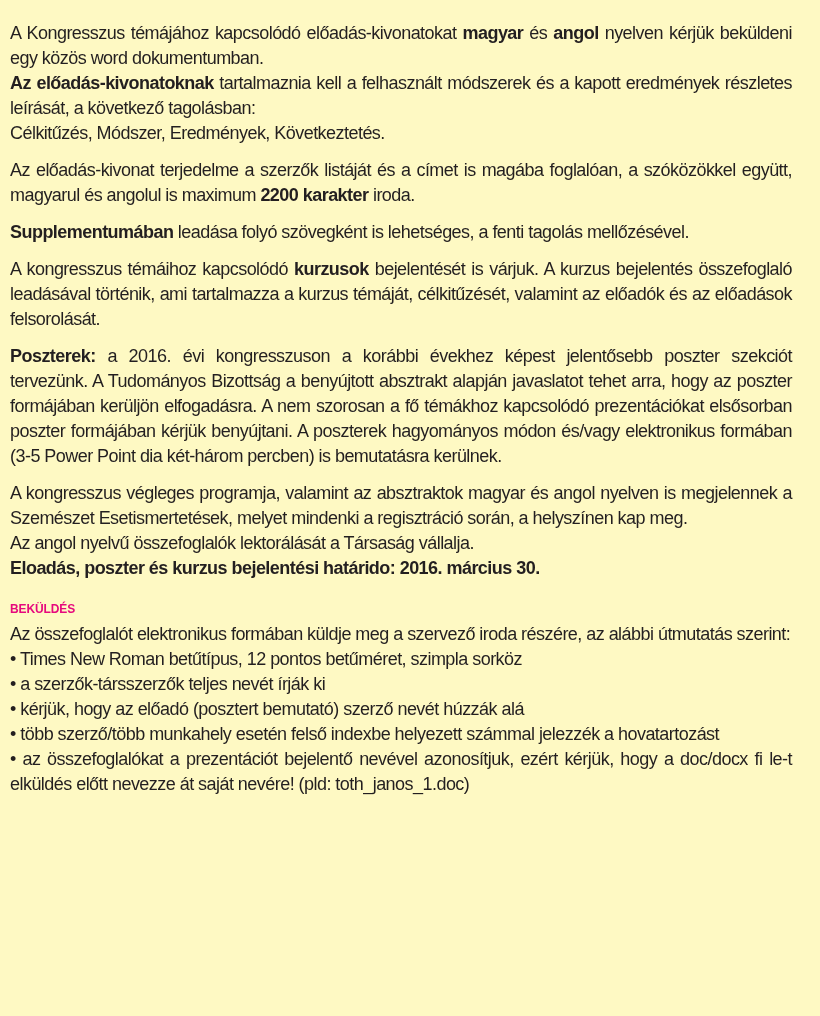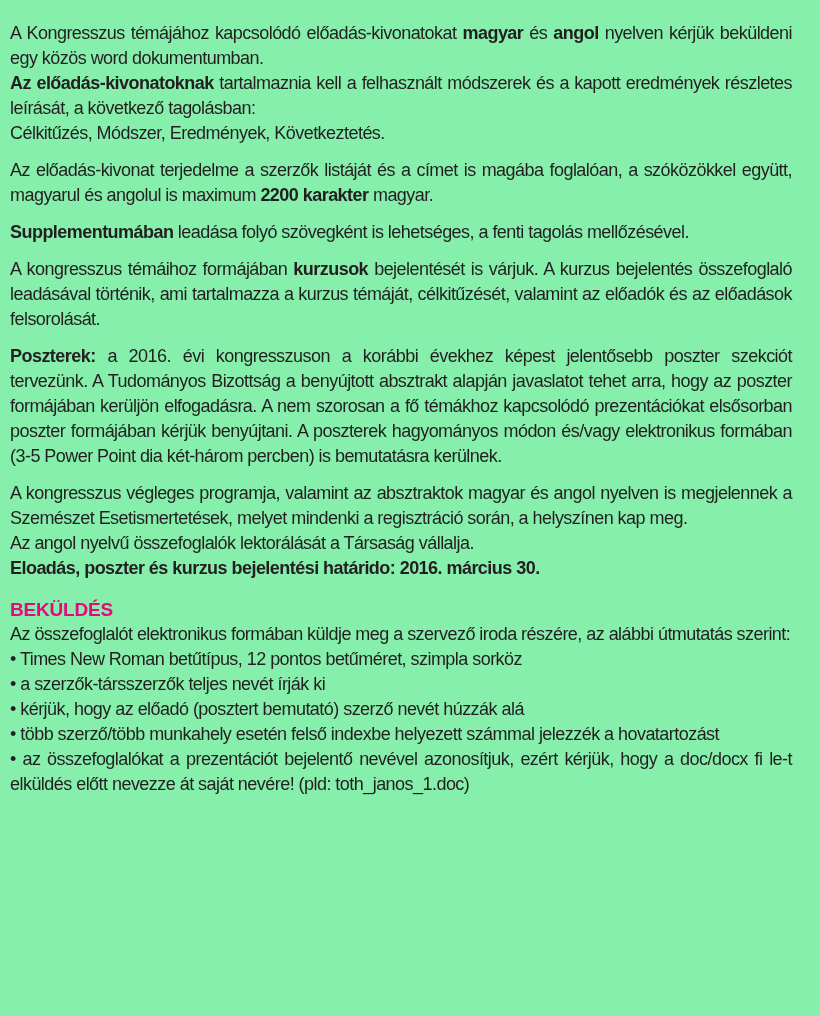--- a/index.html
+++ b/index.html
@@ -18,49 +18,49 @@
     letter-spacing: -0.03em;
     color: #231f20;
     text-align: justify;
   }
   .block { margin: 0 0 12px 0; }
   .block p { margin: 0; padding: 0; }
   .b  { font-weight: bold; }
   .bi { font-weight: bold; }
   .section-heading {
     margin: 16px 0 0 0;
-    font-size: 19px;
+    font-size: 12px;
     line-height: 25px;
     font-weight: bold;
     letter-spacing: -0.01em;
     text-align: left;
     color: #e6097d;
   }
 </style>
 </head>
 <body>
 
-<div class="page" style="color: rgb(35, 31, 32); background: #86efac; padding-left: 10px;">
+<div class="page" style="color: rgb(35, 31, 32); background: #fef9c3; padding-left: 10px;">
 
   <div class="block">
     <p><span>A Kongresszus témájához kapcsolódó előadás-kivonatokat </span><span class="b">magyar</span><span> és </span><span class="b">angol</span><span> nyelven kérjük beküldeni egy közös word dokumentumban.</span></p>
     <p><span class="b">Az előadás-kivonatoknak</span><span> tartalmaznia kell a felhasznált módszerek és a kapott eredmények részletes leírását, a következő tagolásban:</span></p>
     <p><span>Célkitűzés, Módszer, Eredmények, Következtetés.</span></p>
   </div>
 
   <div class="block">
-    <p><span>Az előadás-kivonat terjedelme a szerzők listáját és a címet is magába foglalóan, a szóközökkel együtt, magyarul és angolul is maximum </span><span class="b">2200 karakter</span><span> magyar.</span></p>
+    <p><span>Az előadás-kivonat terjedelme a szerzők listáját és a címet is magába foglalóan, a szóközökkel együtt, magyarul és angolul is maximum </span><span class="b">2200 karakter</span><span> iroda.</span></p>
   </div>
 
   <div class="block">
     <p><span class="b">Supplementumában</span><span> leadása folyó szövegként is lehetséges, a fenti tagolás mellőzésével.</span></p>
   </div>
 
   <div class="block">
-    <p><span>A kongresszus témáihoz formájában </span><span class="b">kurzusok</span><span> bejelentését is várjuk. A kurzus bejelentés összefoglaló leadásával történik, ami tartalmazza a kurzus témáját, célkitűzését, valamint az előadók és az előadások felsorolását.</span></p>
+    <p><span>A kongresszus témáihoz kapcsolódó </span><span class="b">kurzusok</span><span> bejelentését is várjuk. A kurzus bejelentés összefoglaló leadásával történik, ami tartalmazza a kurzus témáját, célkitűzését, valamint az előadók és az előadások felsorolását.</span></p>
   </div>
 
   <div class="block">
     <p><span class="b">Poszterek:</span><span> a 2016. évi kongresszuson a korábbi évekhez képest jelentősebb poszter szekciót tervezünk. A Tudományos Bizottság a benyújtott absztrakt alapján javaslatot tehet arra, hogy az poszter formájában kerüljön elfogadásra. A nem szorosan a fő témákhoz kapcsolódó prezentációkat elsősorban poszter formájában kérjük benyújtani. A poszterek hagyományos módon és/vagy elektronikus formában (3-5 Power Point dia két-három percben) is bemutatásra kerülnek.</span></p>
   </div>
 
   <div class="block">
     <p><span>A kongresszus végleges programja, valamint az absztraktok magyar és angol nyelven is megjelennek a Szemészet Esetismertetések, melyet mindenki a regisztráció során, a helyszínen kap meg.</span></p>
     <p><span>Az angol nyelvű összefoglalók lektorálását a Társaság vállalja.</span></p>
     <p><span class="bi">Eloadás, poszter és kurzus bejelentési határido: 2016. március 30.</span></p>

